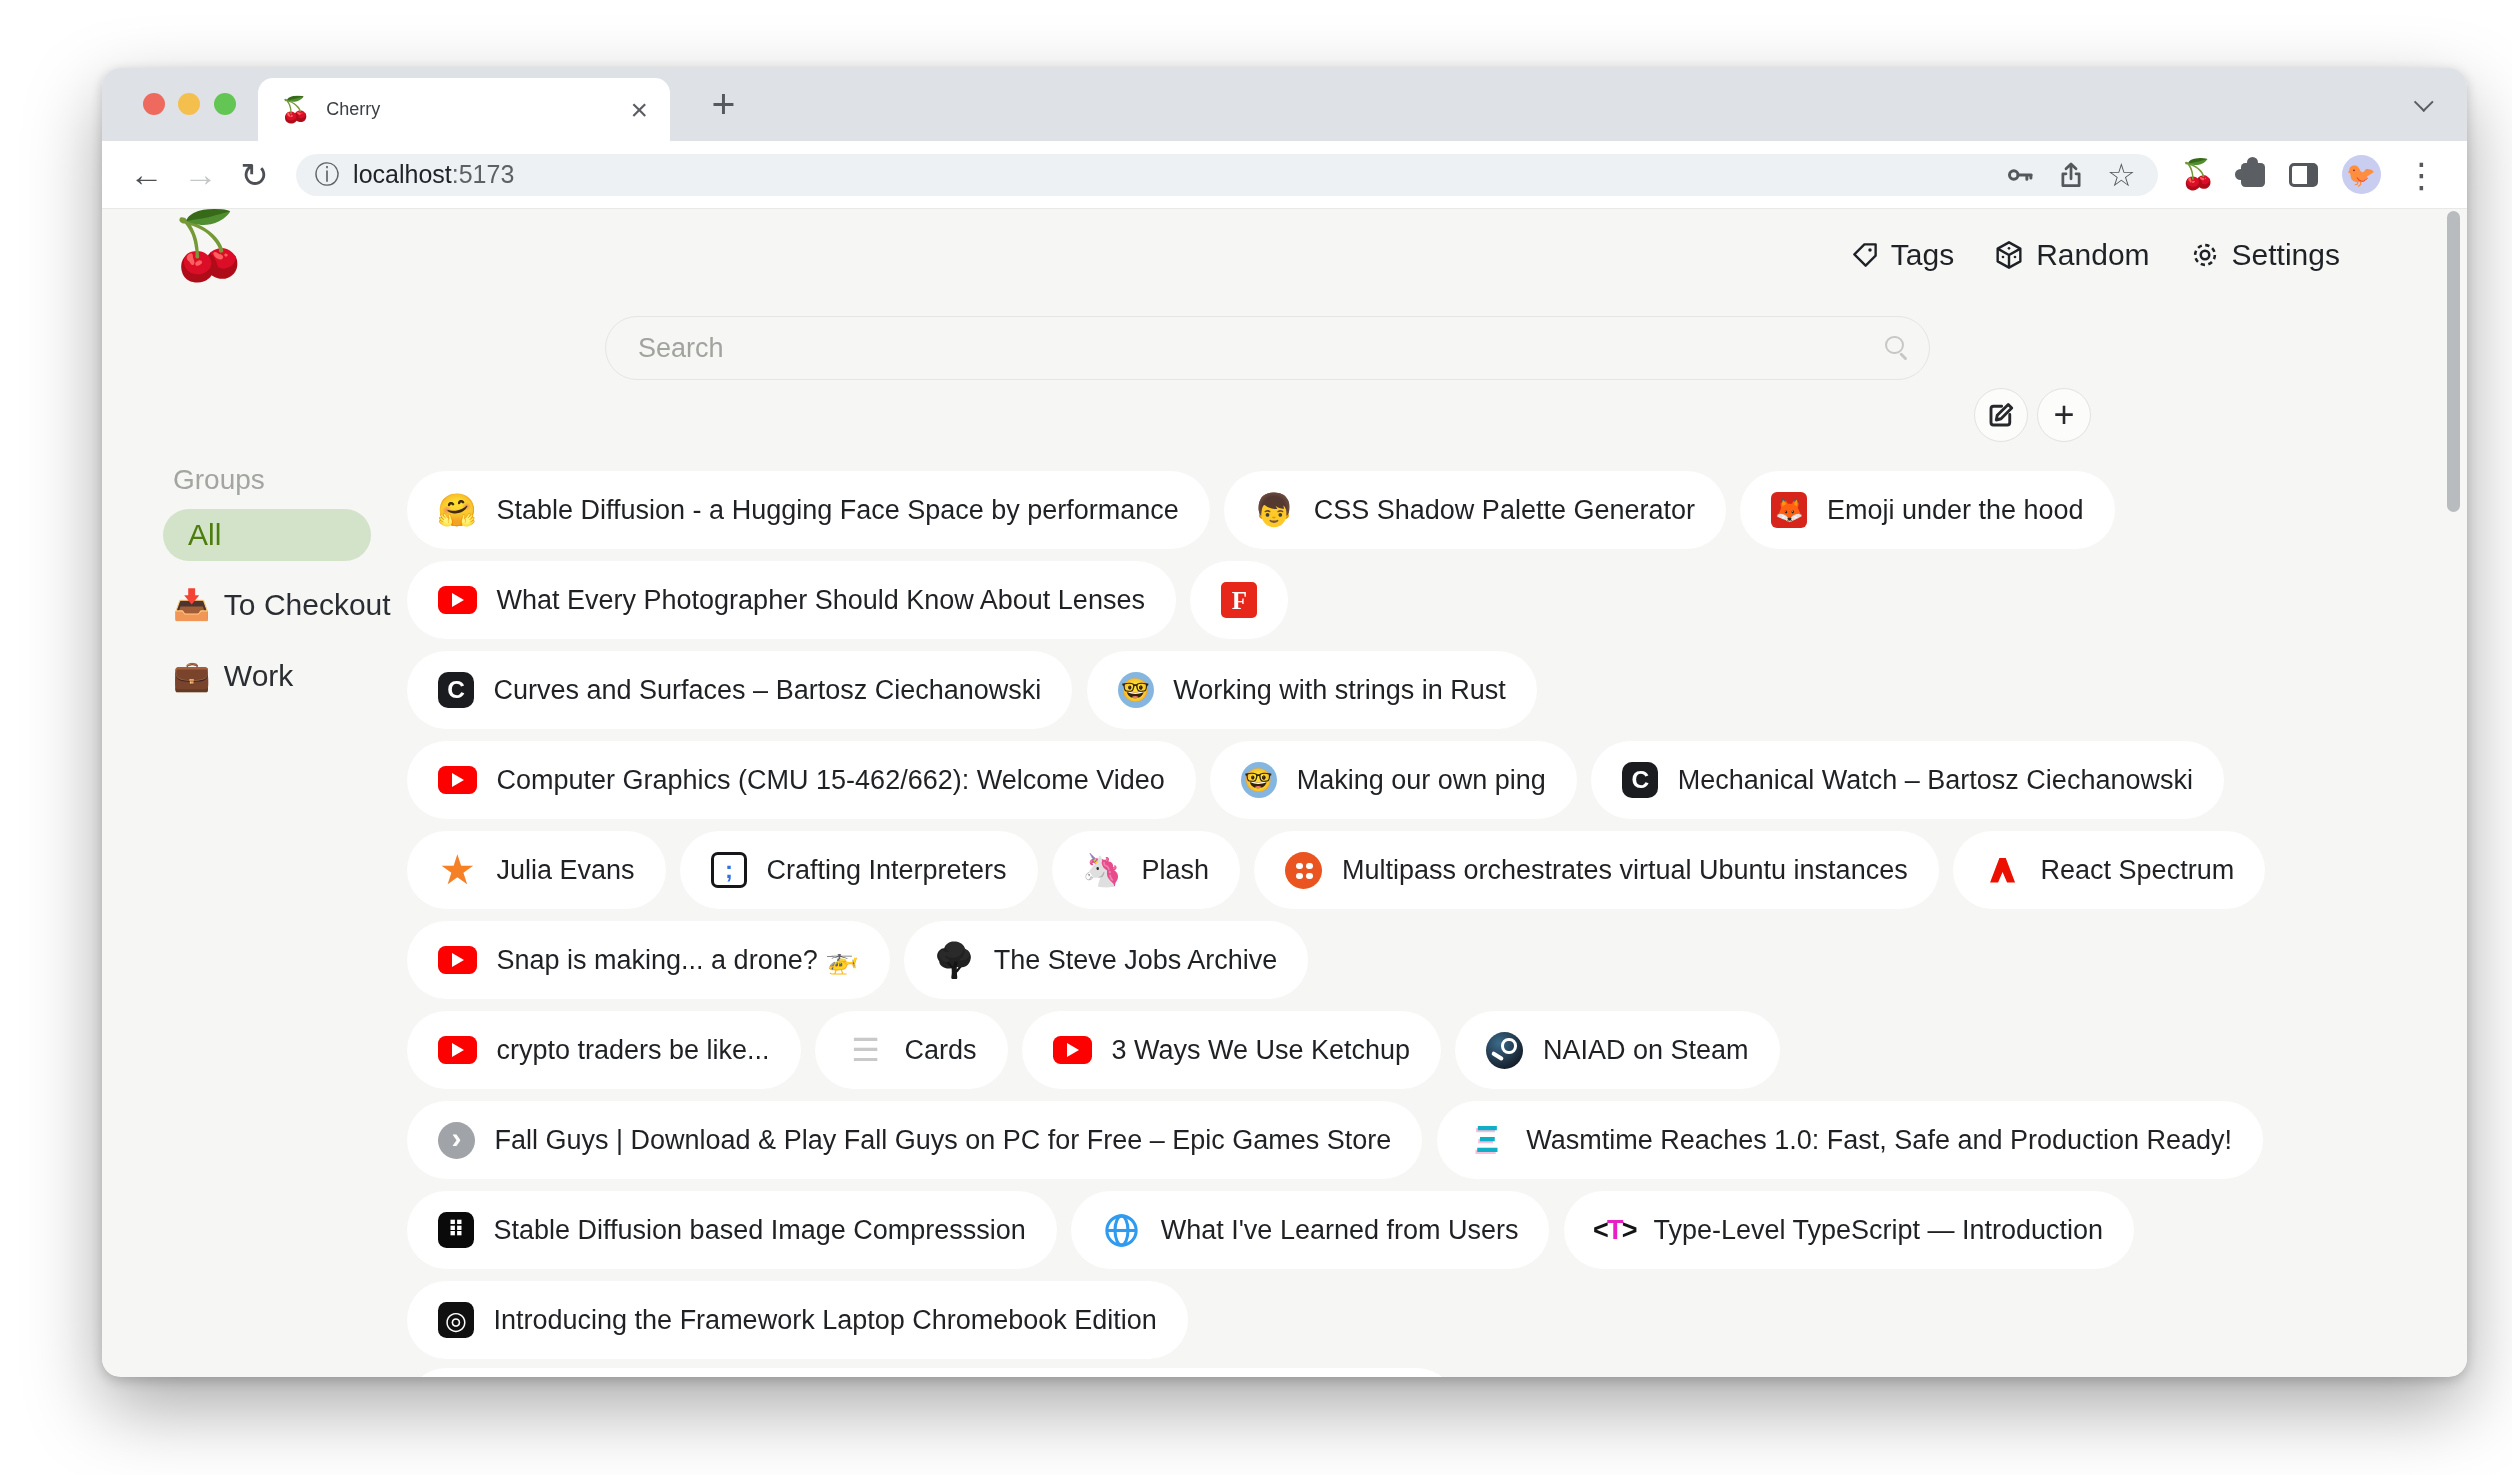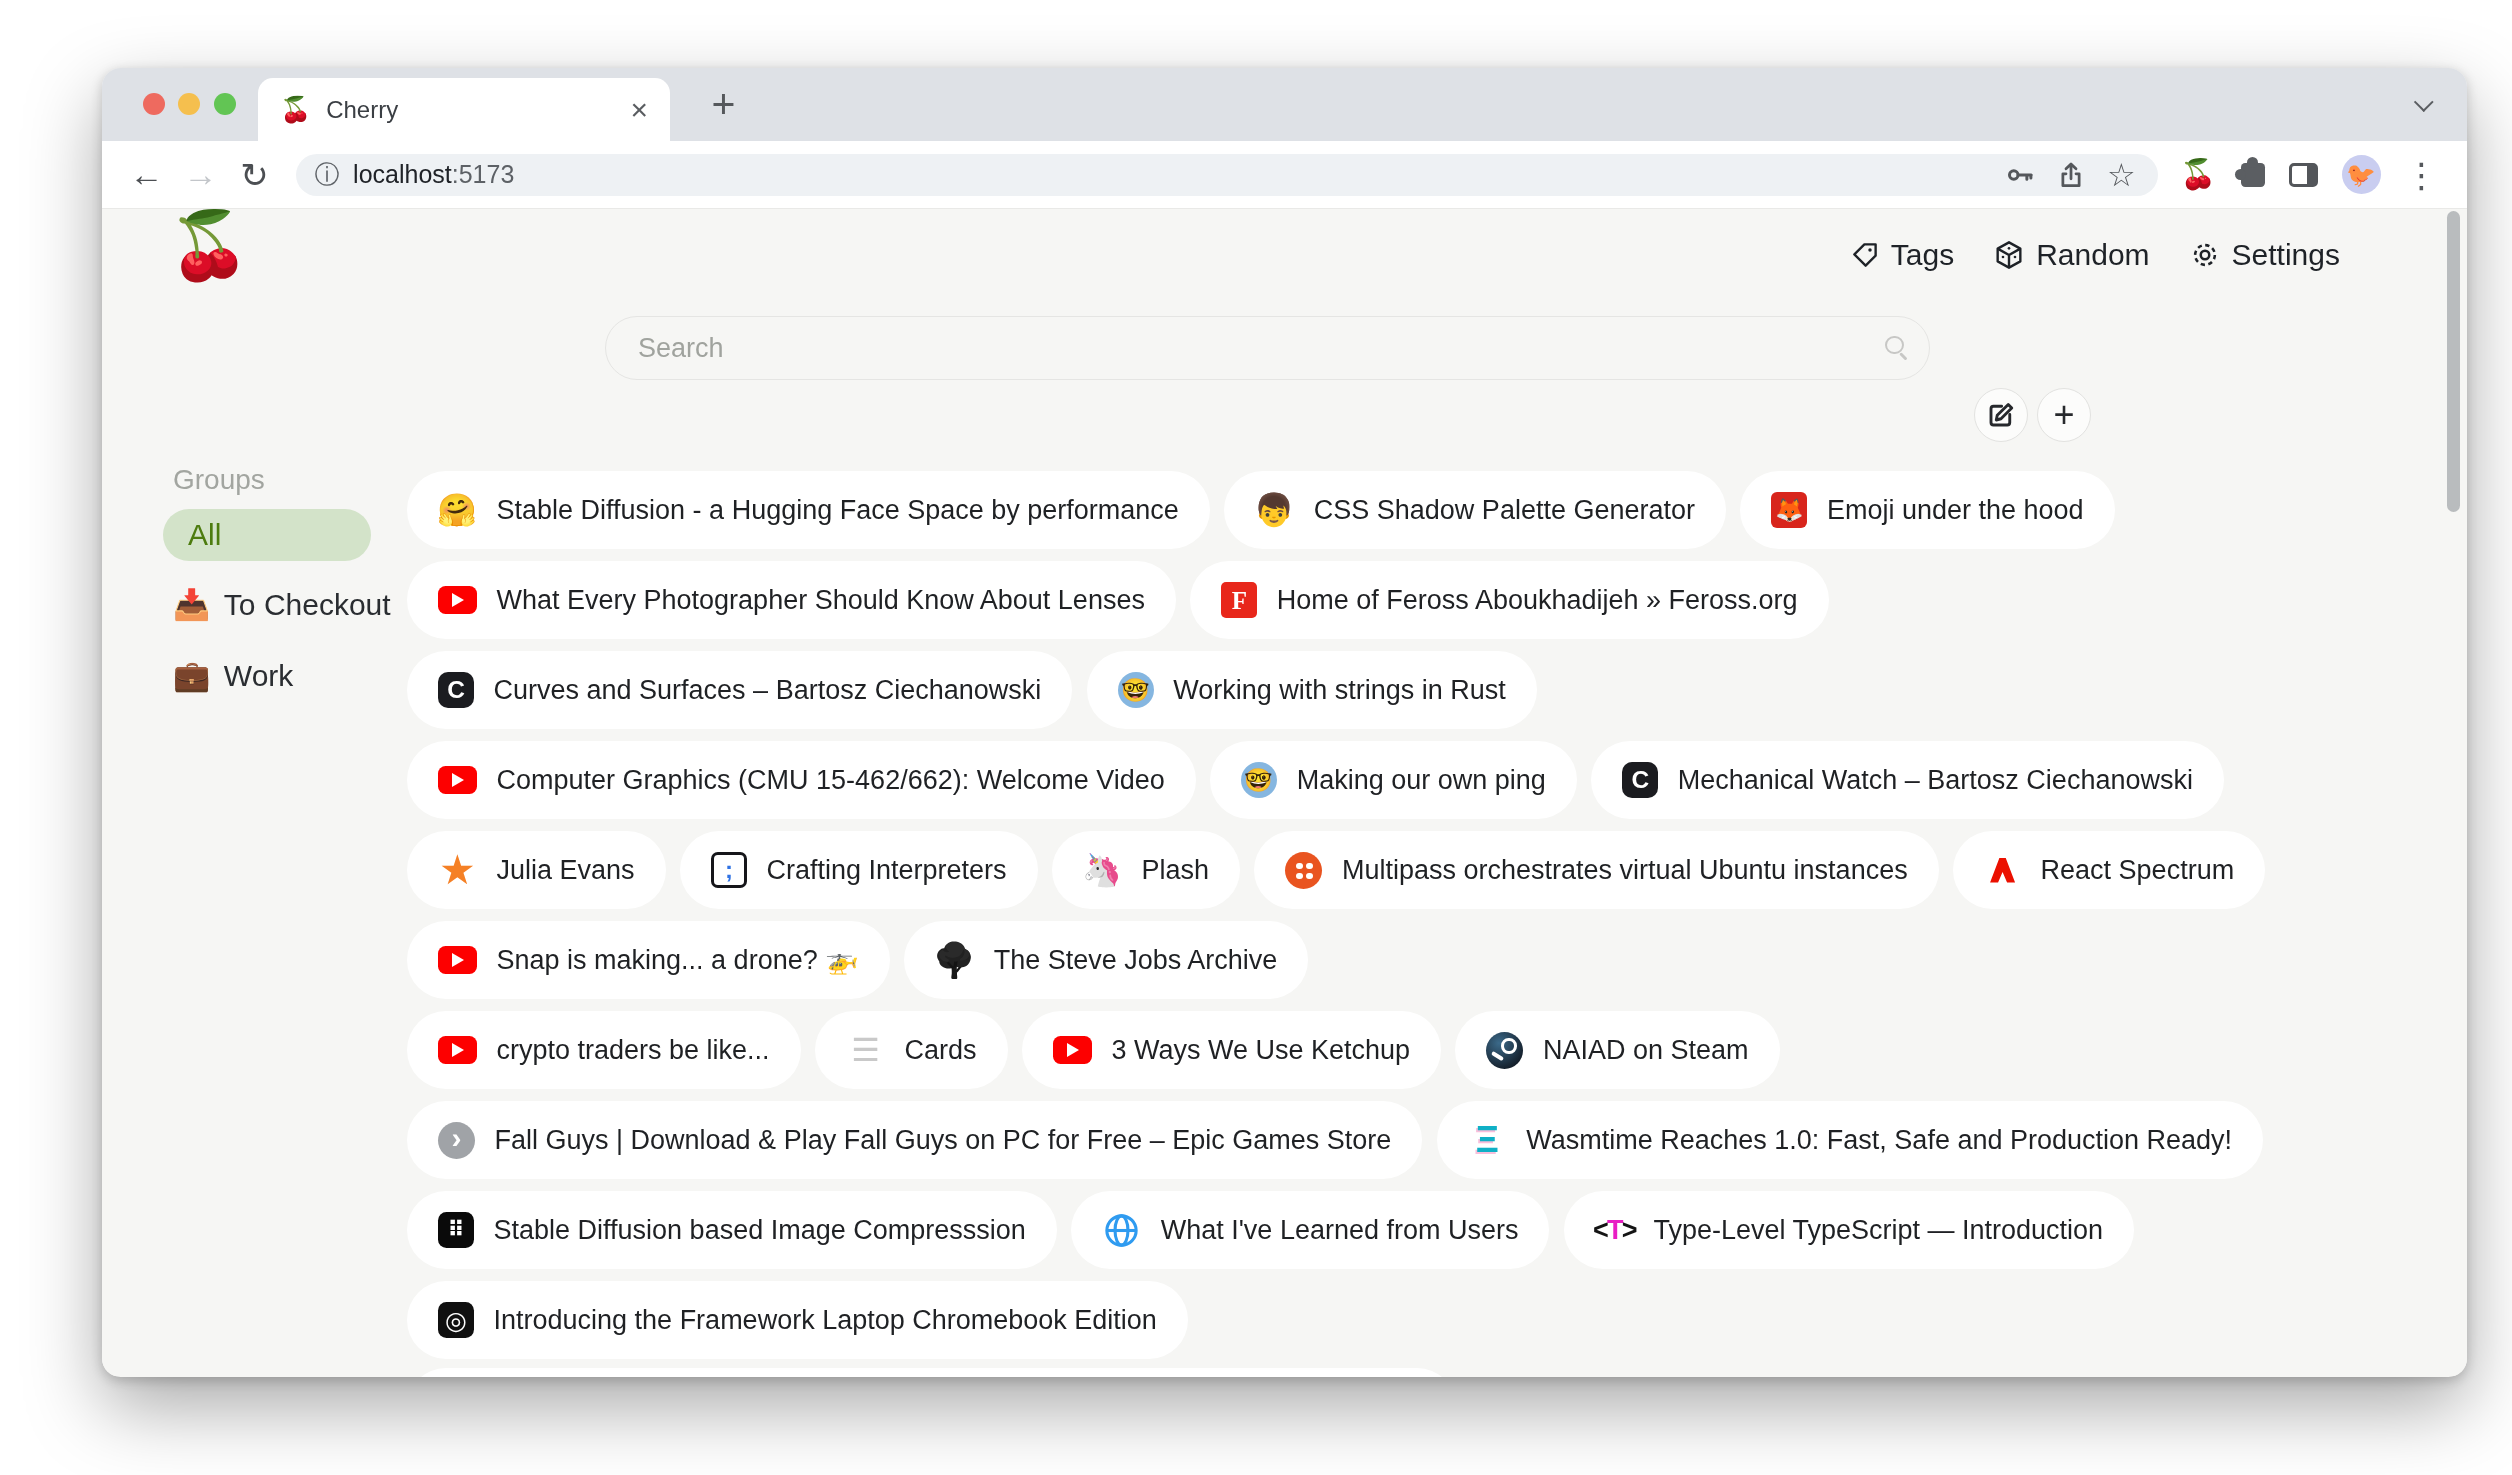--- a/index.html
+++ b/index.html
@@ -14,21 +14,21 @@
 
   
   .tabstrip { position:relative; height:73px; background:#dee1e6; }
   .tl { position:absolute; top:25px; width:22px; height:22px; border-radius:50%; }
   .tl.red { left:41px;  background:#ee6a5f; }
   .tl.yel { left:76px;  background:#f5bf4e; }
   .tl.grn { left:112px; background:#62c554; }
   .tab { position:absolute; left:156px; top:10px; width:412px; height:63px; background:#ffffff;
     border-radius:15px 15px 0 0; display:flex; align-items:center; padding:0 22px; gap:15px; }
   .tab-favicon { font-size:25px; line-height:1; }
-  .tab-title { font-size:24px; color:#3b3f44; flex:1; }
+  .tab-title { font-size:18px; color:#3b3f44; flex:1; }
   .tab-close { font-size:30px; color:#5a5d61; line-height:1; }
   .newtab { position:absolute; left:597px; top:12px; width:49px; height:49px; display:flex;
     align-items:center; justify-content:center; font-size:41px; color:#55585c; border-radius:50%; }
   .chev { position:absolute; right:37px; top:27px; width:13.5px; height:13.5px;
     border-right:2.5px solid #5a5d61; border-bottom:2.5px solid #5a5d61; transform:rotate(45deg); }
 
   
   .toolbar { height:68px; background:#ffffff; display:flex; align-items:center;
     padding:0 20px; gap:5px; border-bottom:1.7px solid #e9e9e7; }
   .navbtn { width:49px; height:49px; display:flex; align-items:center; justify-content:center;
@@ -267,21 +267,20 @@
               <span class="plabel">Emoji under the hood</span>
             </button>
           </div>
           <div class="row">
             <button class="pill">
               <span class="fi fi-yt"></span>
               <span class="plabel">What Every Photographer Should Know About Lenses</span>
             </button>
             <button class="pill">
               <span class="fi fi-sq fi-feross">F</span>
-              <span class="plabel">Home of Feross Aboukhadijeh » Feross.org</span>
             </button>
           </div>
           <div class="row">
             <button class="pill">
               <span class="fi fi-sq fi-cie">C</span>
               <span class="plabel">Curves and Surfaces – Bartosz Ciechanowski</span>
             </button>
             <button class="pill">
               <span class="fi fi-sq fi-amos">🤓</span>
               <span class="plabel">Working with strings in Rust</span>

